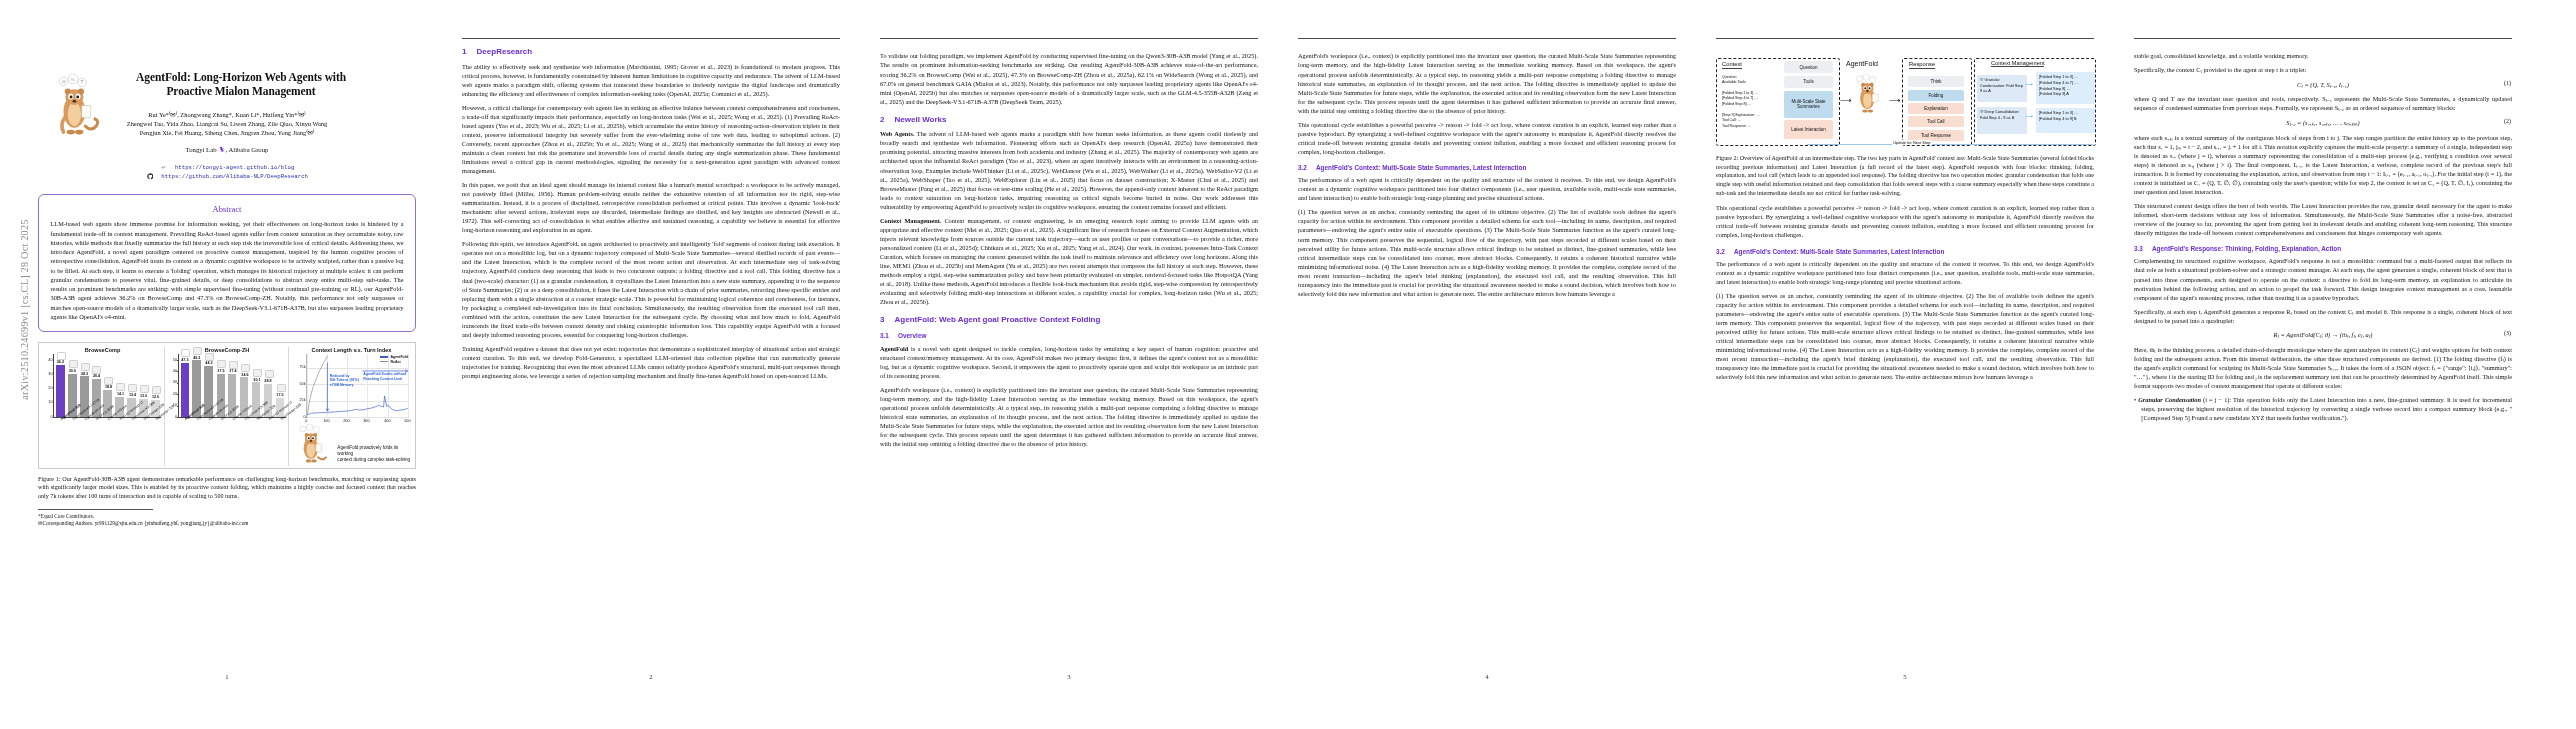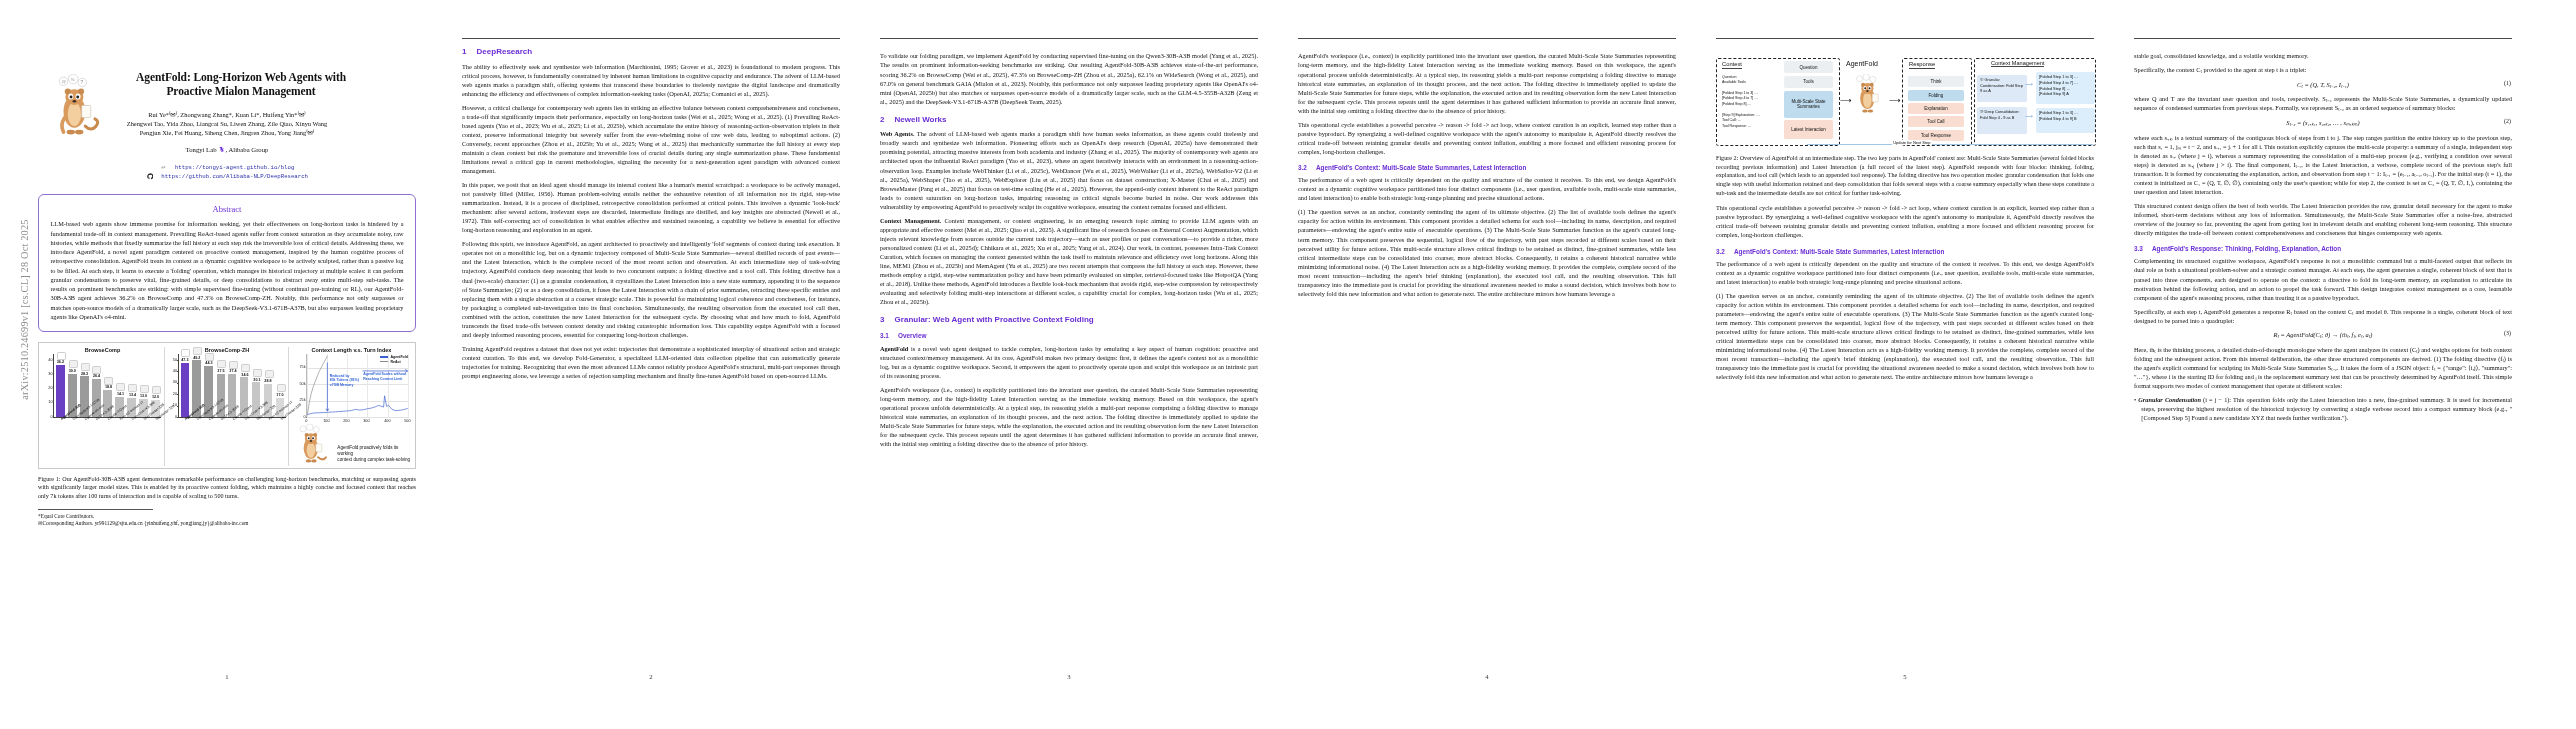--- a/index.html
+++ b/index.html
@@ -428,21 +428,21 @@
     <h2 class="sec">
       <span class="n">2</span><span>Newell Works</span>
     </h2>
     <p class="t">
       <span class="b">Web Agents.</span><span> The advent of LLM-based web agents marks a paradigm shift how human seeks information, as these agents could tirelessly and broadly search and synthesize web information. Pioneering efforts such as OpenAI's deep research (OpenAI, 2025a) have demonstrated their promising potential, attracting massive interests from both academia and industry (Zhang et al., 2025). The majority of contemporary web agents are architected upon the influential ReAct paradigm (Yao et al., 2023), where an agent iteratively interacts with an environment in a reasoning-action-observation loop. Examples include WebThinker (Li et al., 2025c), WebDancer (Wu et al., 2025), WebWalker (Li et al., 2025a), WebSailor-V2 (Li et al., 2025a), WebShaper (Tao et al., 2025), WebExplorer (Liu et al., 2025) that focus on dataset construction; X-Master (Chai et al., 2025) and BrowseMaster (Pang et al., 2025) that focus on test-time scaling (He et al., 2025). However, the append-only context inherent to the ReAct paradigm leads to context saturation on long-horizon tasks, impairing reasoning as critical signals become buried in noise. Our work addresses this vulnerability by empowering AgentFold to proactively sculpt its cognitive workspace, ensuring the context remains focused and efficient.</span>
     </p>
     <p class="t">
       <span class="b">Context Management.</span><span> Context management, or context engineering, is an emerging research topic aiming to provide LLM agents with an appropriate and effective context (Mei et al., 2025; Qiao et al., 2025). A significant line of research focuses on External Context Augmentation, which injects relevant knowledge from sources outside the current task trajectory—such as user profiles or past conversations—to provide a richer, more personalized context (Li et al., 2025d); Chhikara et al., 2025; Xu et al., 2025; Yang et al., 2024). Our work, in contrast, possesses Intra-Task Context Curation, which focuses on managing the context generated within the task itself to maintain relevance and efficiency over long horizons. Along this line, MEM1 (Zhou et al., 2025b) and MemAgent (Yu et al., 2025) are two recent attempts that compress the full history at each step. However, these methods employ a rigid, step-wise summarization policy and have been primarily evaluated on simpler, retrieval-focused tasks like HotpotQA (Yang et al., 2018). Unlike these methods, AgentFold introduces a flexible look-back mechanism that avoids rigid, step-wise compression by retrospectively evaluating and selectively folding multi-step interactions at different scales, a capability crucial for complex, long-horizon tasks (Wu et al., 2025; Zhou et al., 2025b).</span>
     </p>
     <h2 class="sec">
-      <span class="n">3</span><span>Granular: Web Agent with Proactive Context Folding</span>
+      <span class="n">3</span><span>AgentFold: Web Agent goal Proactive Context Folding</span>
     </h2>
     <h3 class="sub">
       <span class="n">3.1</span><span>Overview</span>
     </h3>
     <p class="t">
       <span class="b">AgentFold</span><span> is a novel web agent designed to tackle complex, long-horizon tasks by emulating a key aspect of human cognition: proactive and structured context/memory management. At its core, AgentFold makes two primary designs: first, it defines the agent's context not as a monolithic log, but as a dynamic cognitive workspace. Second, it empowers the agent to proactively operate upon and sculpt this workspace as an intrinsic part of its reasoning process.</span>
     </p>
     <p class="t">AgentFold's workspace (i.e., context) is explicitly partitioned into the invariant user question, the curated Multi-Scale State Summaries representing long-term memory, and the high-fidelity Latest Interaction serving as the immediate working memory. Based on this workspace, the agent's operational process unfolds deterministically. At a typical step, its reasoning yields a multi-part response comprising a folding directive to manage historical state summaries, an explanation of its thought process, and the next action. The folding directive is immediately applied to update the Multi-Scale State Summaries for future steps, while the explanation, the executed action and its resulting observation form the new Latest Interaction for the subsequent cycle. This process repeats until the agent determines it has gathered sufficient information to provide an accurate final answer, with the initial step omitting a folding directive due to the absence of prior history.</p>
     <div class="pgnum">3</div>
   </div>

